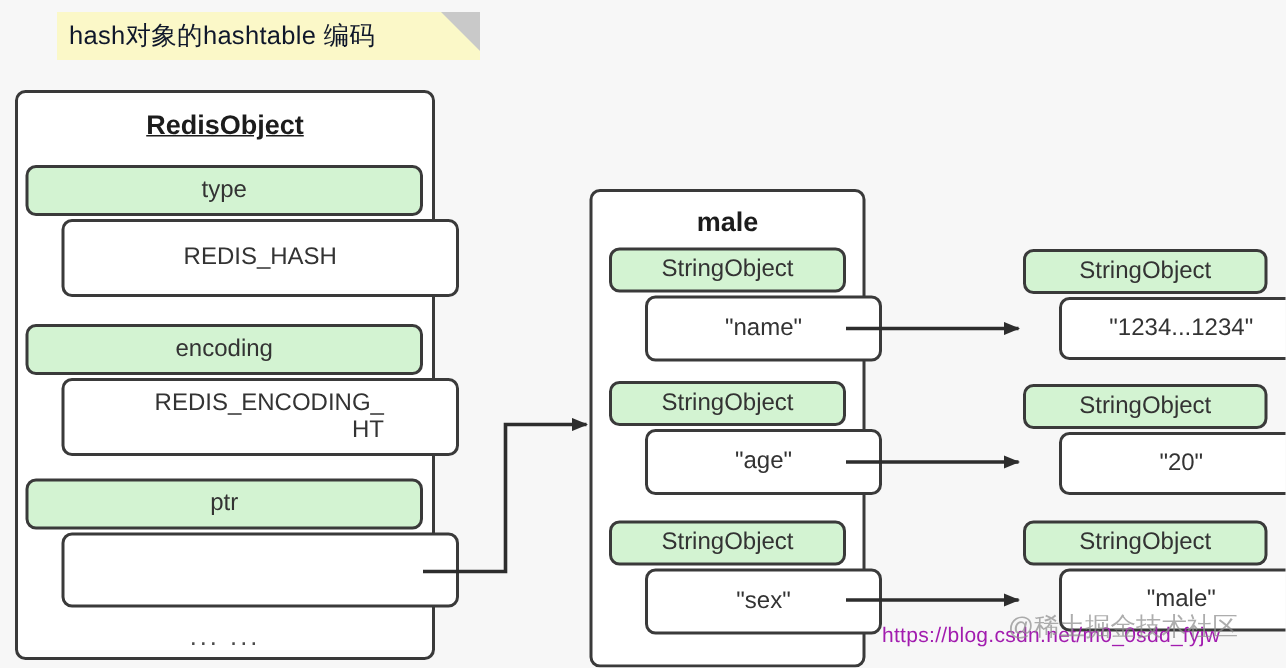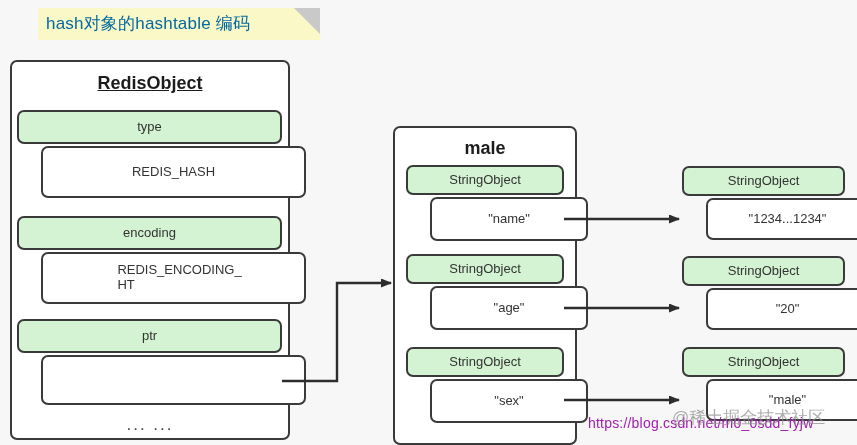--- a/index.html
+++ b/index.html
@@ -30,21 +30,21 @@
     width: 282px;
     height: 32px;
     background: #fbf8c8;
     box-sizing: border-box;
   }
   .banner-text {
     position: absolute;
     left: 8px;
     top: 4px;
     font-size: 17px;
-    color: #0369a1;
+    color: #0f172a;
     letter-spacing: 0.2px;
     white-space: nowrap;
   }
   .banner-fold {
     position: absolute;
     right: 0;
     top: 0;
     width: 0;
     height: 0;
     border-left: 26px solid transparent;
@@ -60,22 +60,22 @@
     background: #ffffff;
   }
   .cell {
     position: absolute;
     box-sizing: border-box;
     border: 2px solid #3a3a3a;
     border-radius: 7px;
     display: flex;
     align-items: center;
     justify-content: center;
-    text-align: left;
-    font-size: 13px;
+    text-align: right;
+    font-size: 16px;
     color: #333333;
     line-height: 1.12;
   }
   .cell.green {
     background: #d3f3d2;
   }
   .cell.white {
     background: #ffffff;
     margin-left: 24px;
   }

